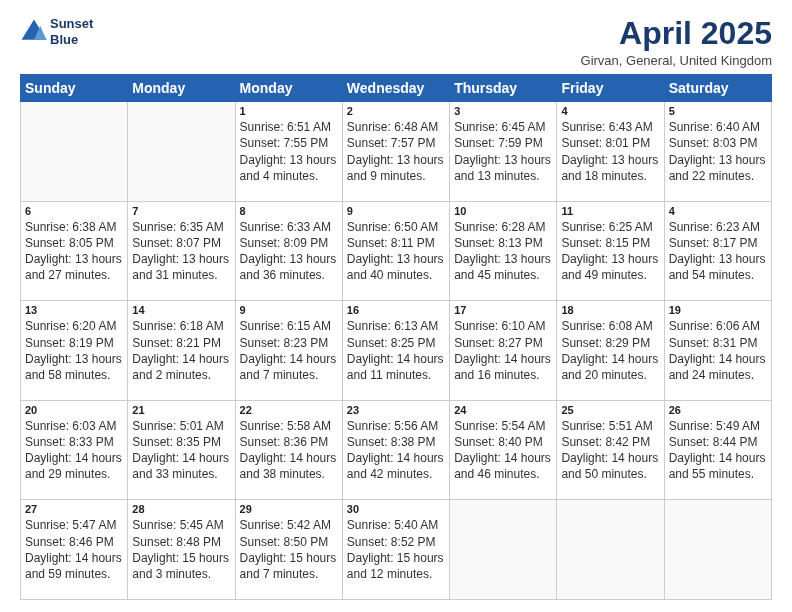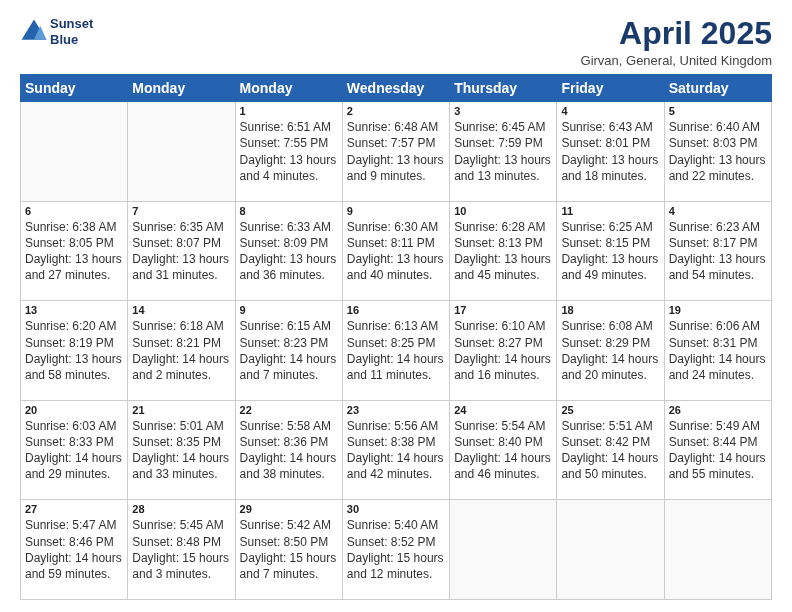--- a/index.html
+++ b/index.html
@@ -175,21 +175,21 @@
 Daylight: 13 hours and 31 minutes.</div>
           </td>
           <td>
             <span class="day-num">8</span>
             <div class="day-info">Sunrise: 6:33 AM
 Sunset: 8:09 PM
 Daylight: 13 hours and 36 minutes.</div>
           </td>
           <td>
             <span class="day-num">9</span>
-            <div class="day-info">Sunrise: 6:30 AM
+            <div class="day-info">Sunrise: 6:50 AM
 Sunset: 8:11 PM
 Daylight: 13 hours and 40 minutes.</div>
           </td>
           <td>
             <span class="day-num">10</span>
             <div class="day-info">Sunrise: 6:28 AM
 Sunset: 8:13 PM
 Daylight: 13 hours and 45 minutes.</div>
           </td>
           <td>

